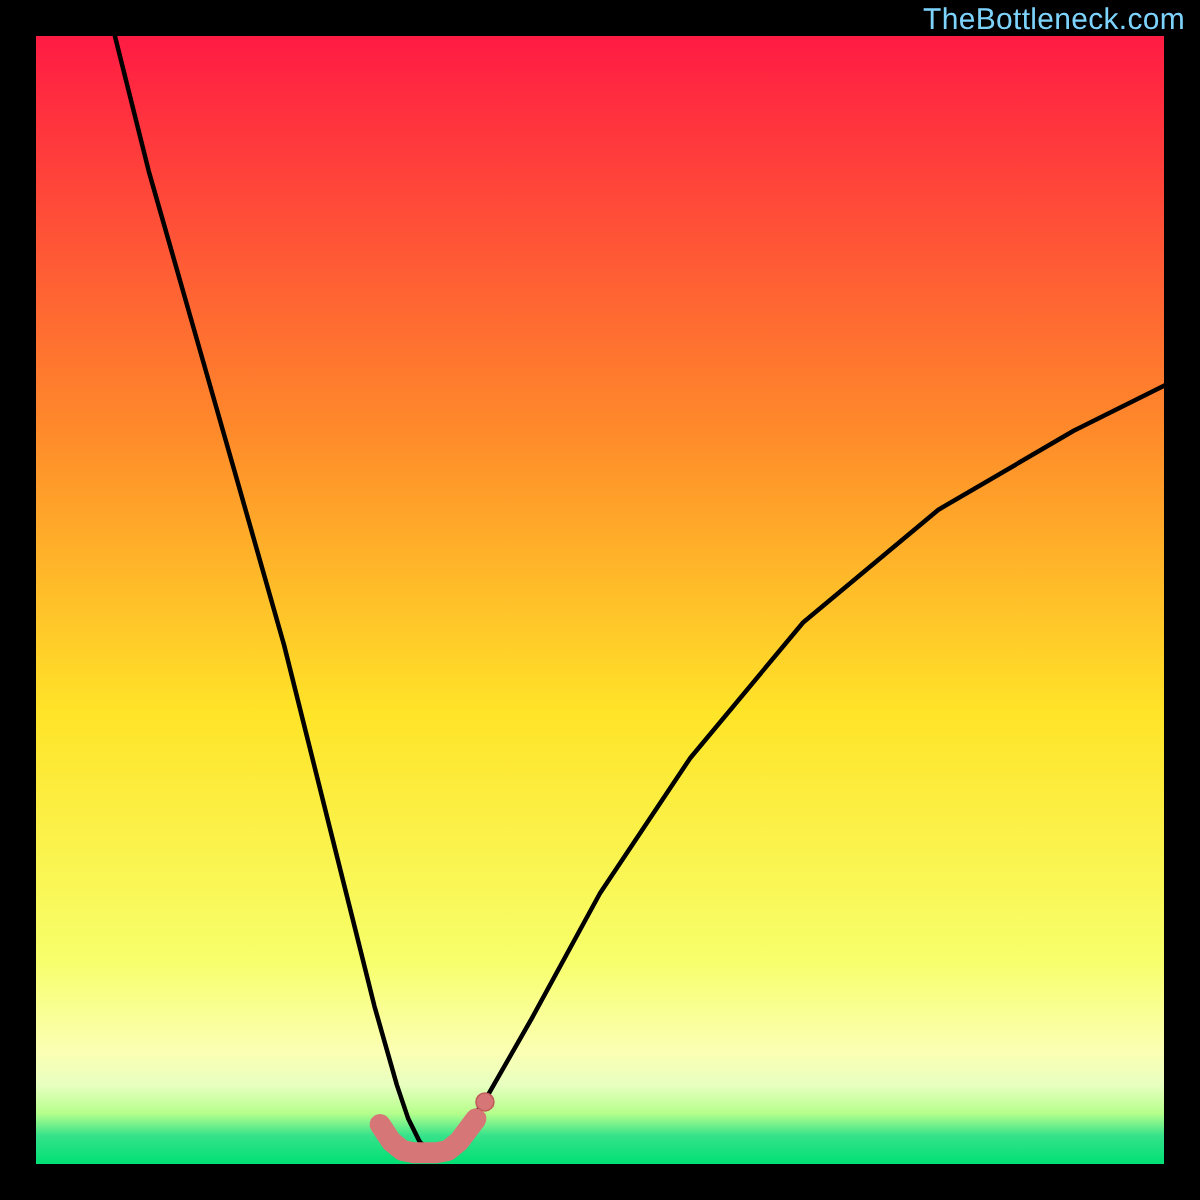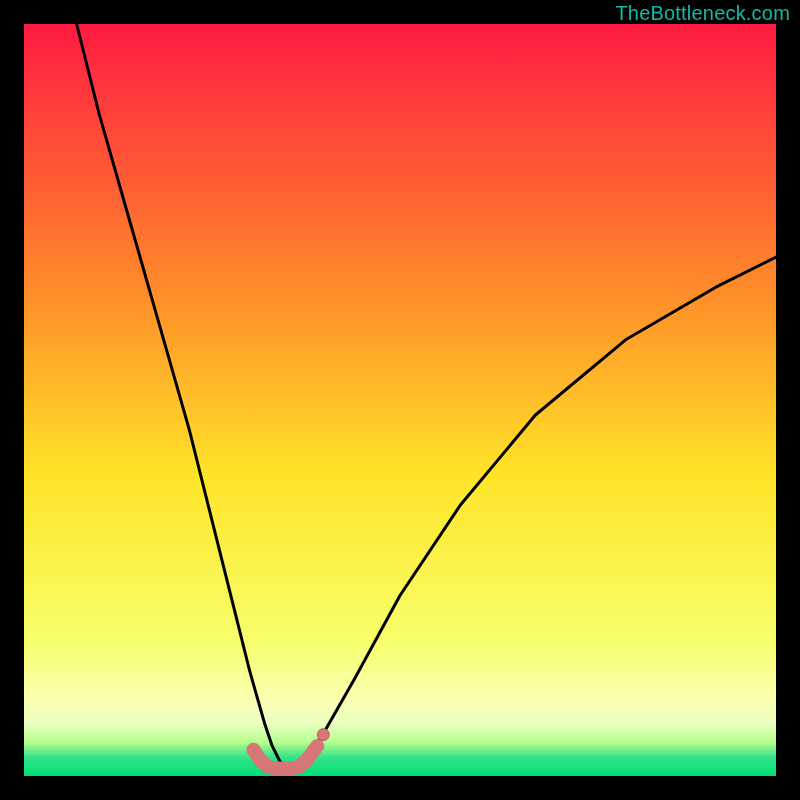--- a/index.html
+++ b/index.html
@@ -23,21 +23,21 @@
     position: absolute;
     left: 0;
     top: 0;
     width: 752px;
     height: 752px;
   }
   .attribution {
     position: absolute;
     top: 2px;
     right: 10px;
-    color: #14b8a6;
+    color: #7dd3fc;
     font-size: 20px;
     font-weight: 500;
     letter-spacing: 0.2px;
   }
   svg { display: block; }
 </style>
 </head>
 <body>
 
 <div class="frame">

